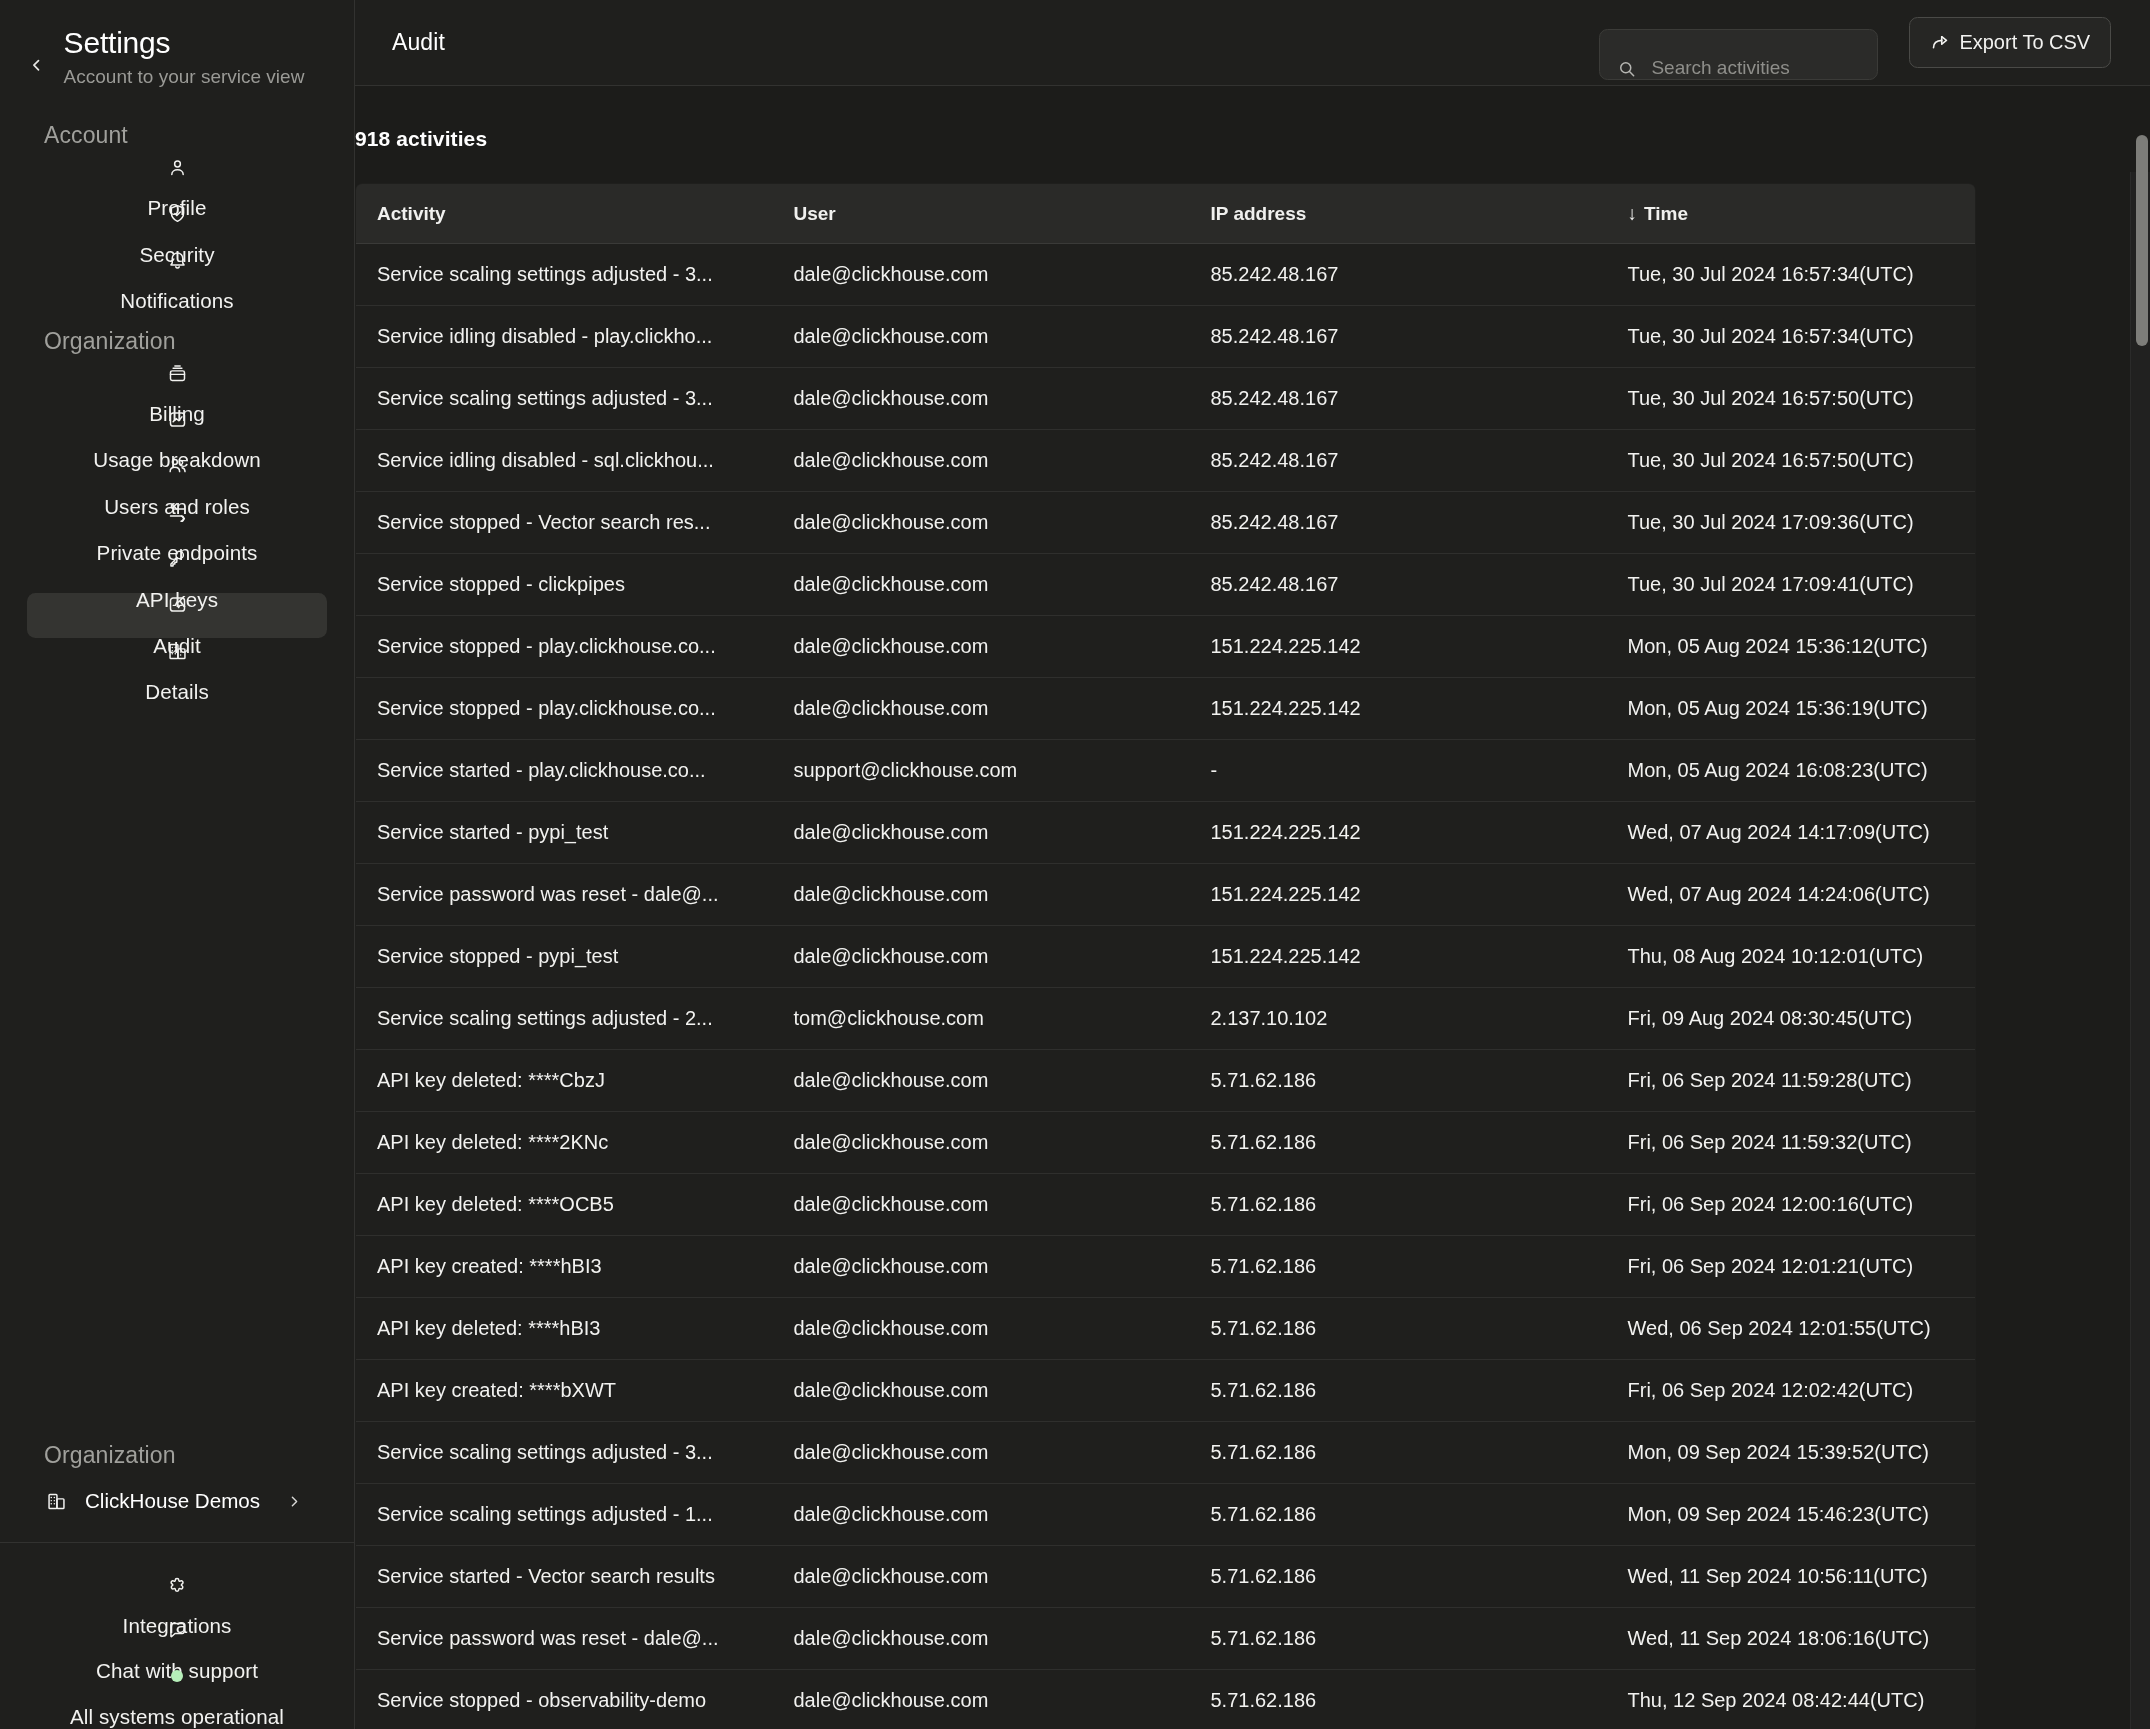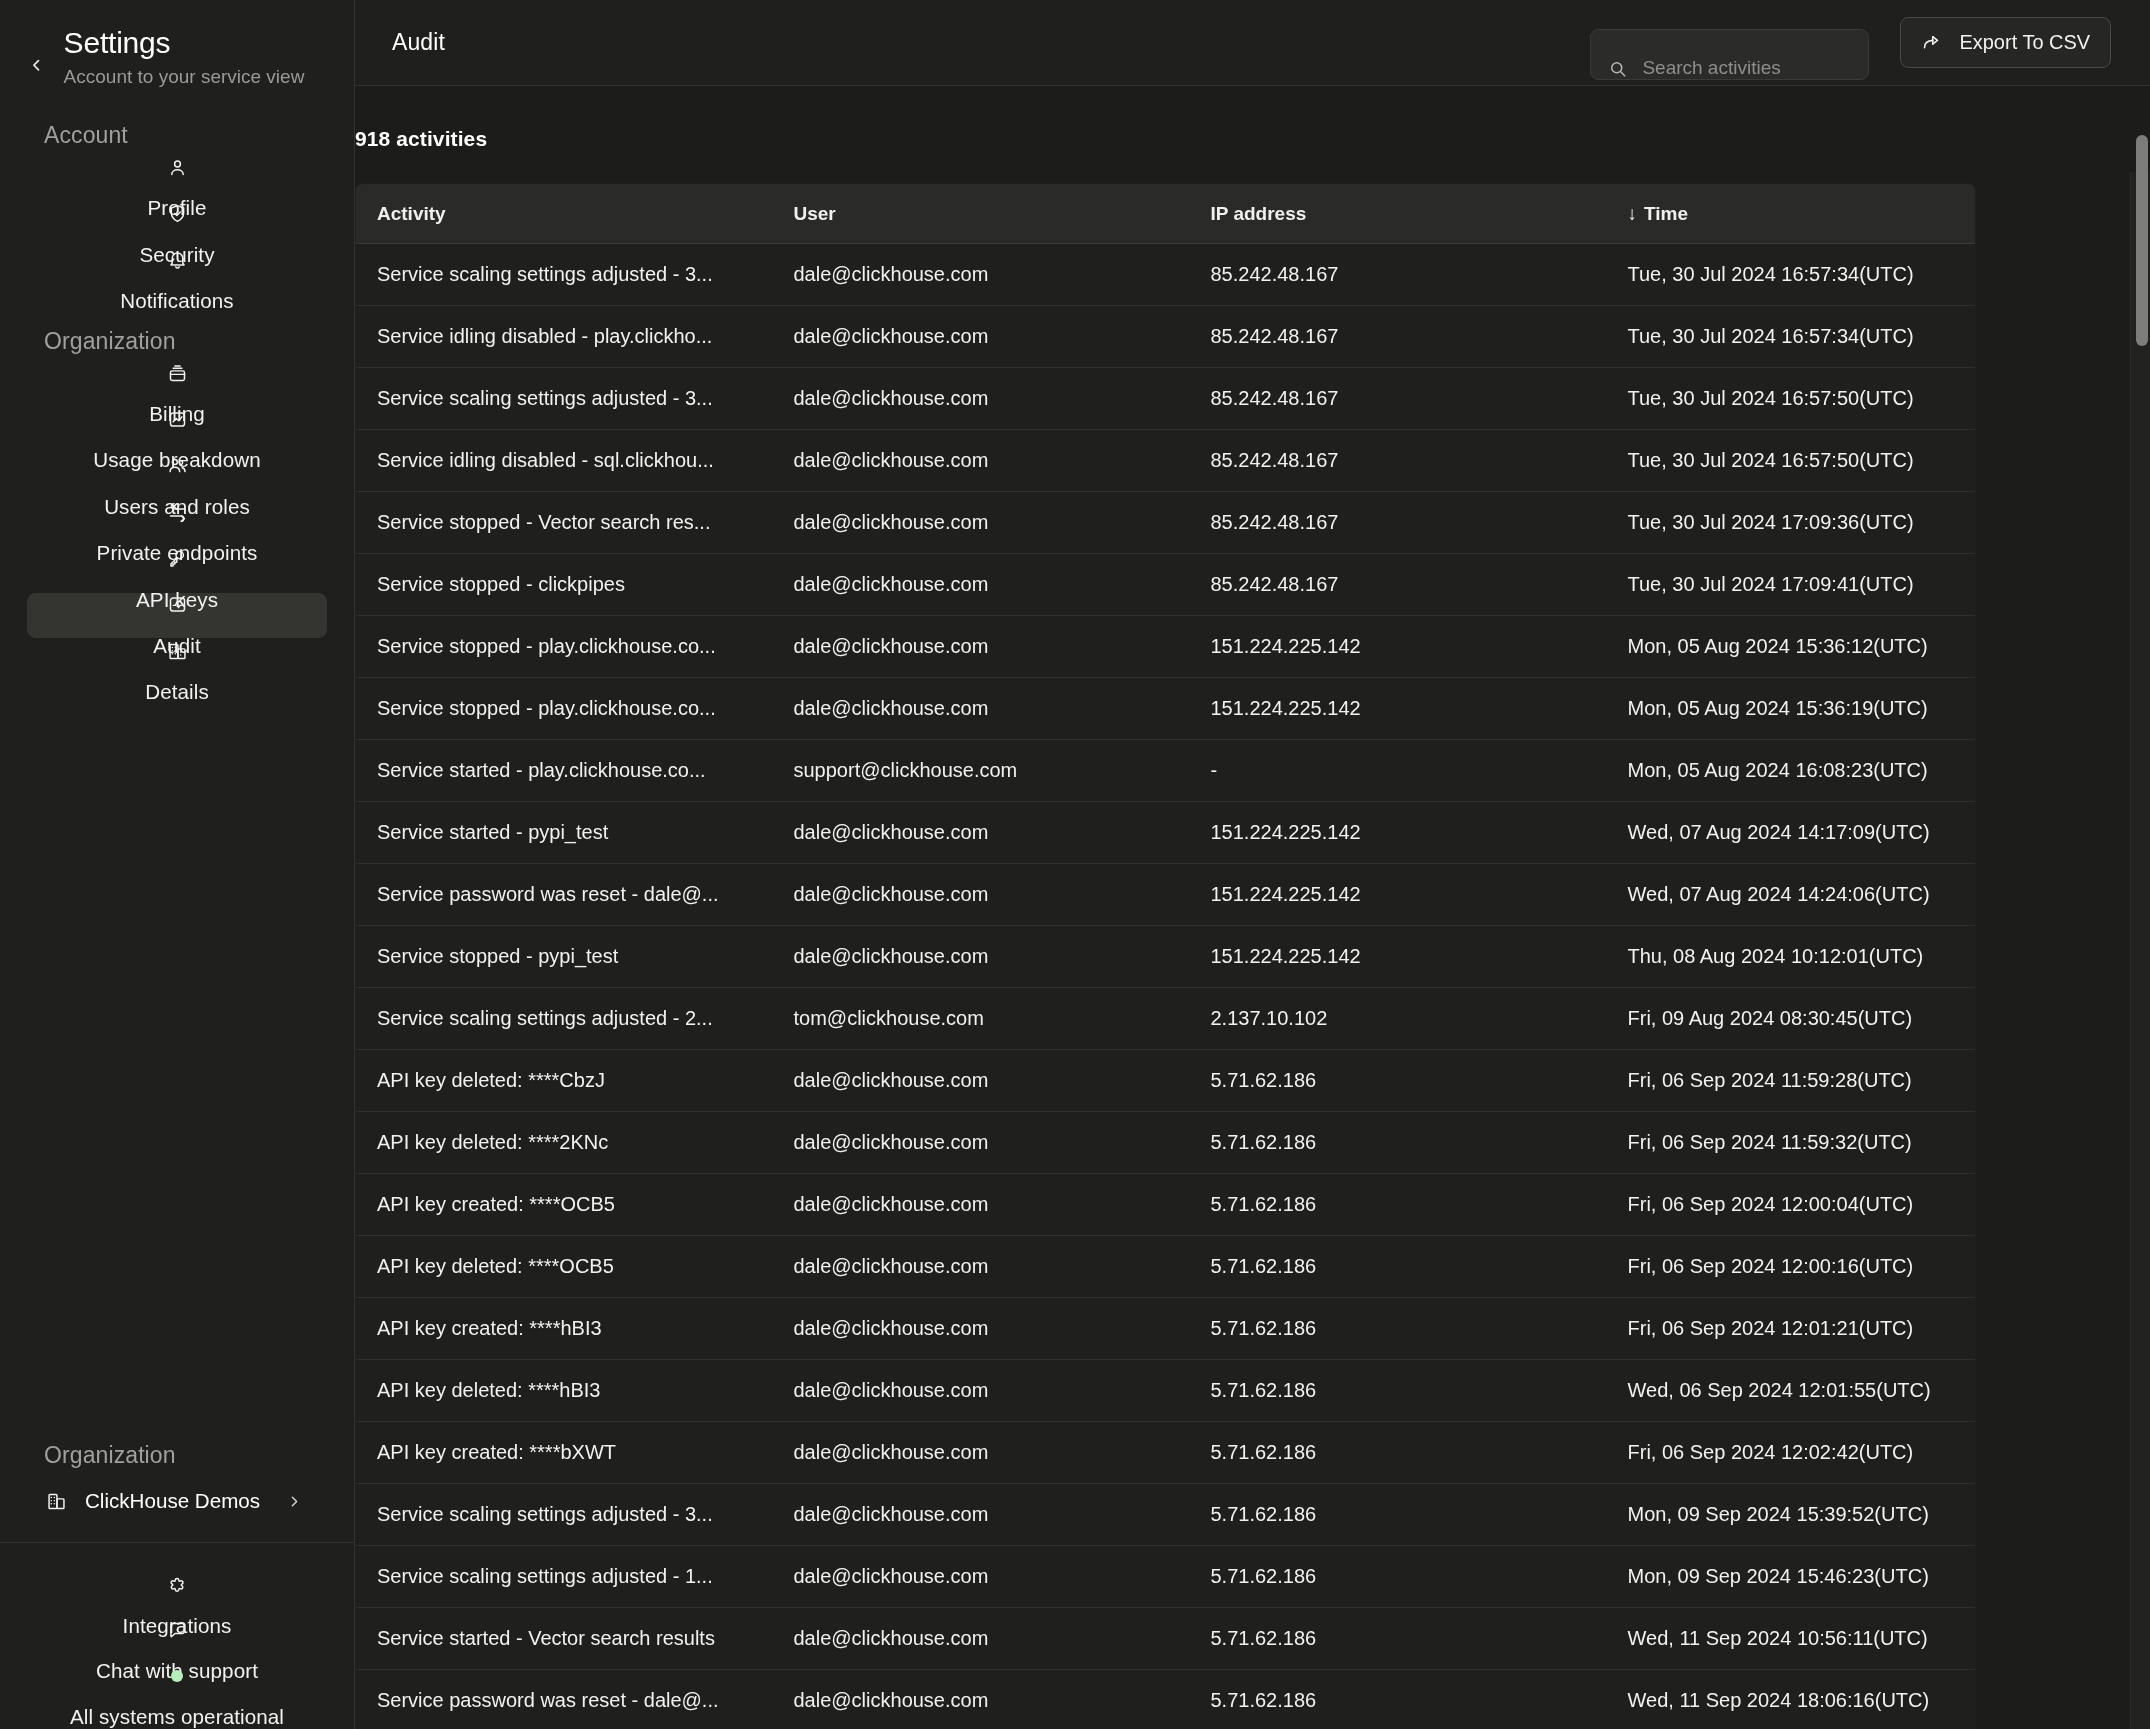--- a/index.html
+++ b/index.html
@@ -75,21 +75,21 @@
   .search-box {
     width:279px; height:51px;
     background:#2b2b29; border:0.7px solid #3b3b38; border-radius:8.5px;
     display:flex; align-items:flex-end; gap:14px; padding:0 17px;margin-top:23px;
   }
   .search-box .ph { font-size:19px; color:#8e8e8a; }
 
   .export-btn {
     height:51px; padding:0 20px;
     background:#262624; border:0.7px solid #4a4a47; border-radius:8.5px;
-    display:flex; align-items:center; gap:17px;
+    display:flex; align-items:center; gap:8px;
     font-size:20px; color:#f2f2f0; cursor:pointer;
   }
 
   .content { flex:1 1 auto; overflow:hidden; padding:0 0 0 0; position:relative; }
   .content-inner { padding:41px 78px 0 391px; }
   .count { font-size:21px; font-weight:700; letter-spacing:0.1px; }
 
   table.audit {
     margin-top:32px;
     width:1620px;
@@ -461,26 +461,20 @@
                   <td>5.71.62.186</td>
                   <td>Fri, 06 Sep 2024 11:59:28(UTC)</td>
                 </tr>
                 <tr>
                   <td>API key deleted: ****2KNc</td>
                   <td>dale@clickhouse.com</td>
                   <td>5.71.62.186</td>
                   <td>Fri, 06 Sep 2024 11:59:32(UTC)</td>
                 </tr>
                 <tr>
-                  <td>API key created: ****OCB5</td>
-                  <td>dale@clickhouse.com</td>
-                  <td>5.71.62.186</td>
-                  <td>Fri, 06 Sep 2024 12:00:04(UTC)</td>
-                </tr>
-                <tr>
                   <td>API key deleted: ****OCB5</td>
                   <td>dale@clickhouse.com</td>
                   <td>5.71.62.186</td>
                   <td>Fri, 06 Sep 2024 12:00:16(UTC)</td>
                 </tr>
                 <tr>
                   <td>API key created: ****hBI3</td>
                   <td>dale@clickhouse.com</td>
                   <td>5.71.62.186</td>
                   <td>Fri, 06 Sep 2024 12:01:21(UTC)</td>

